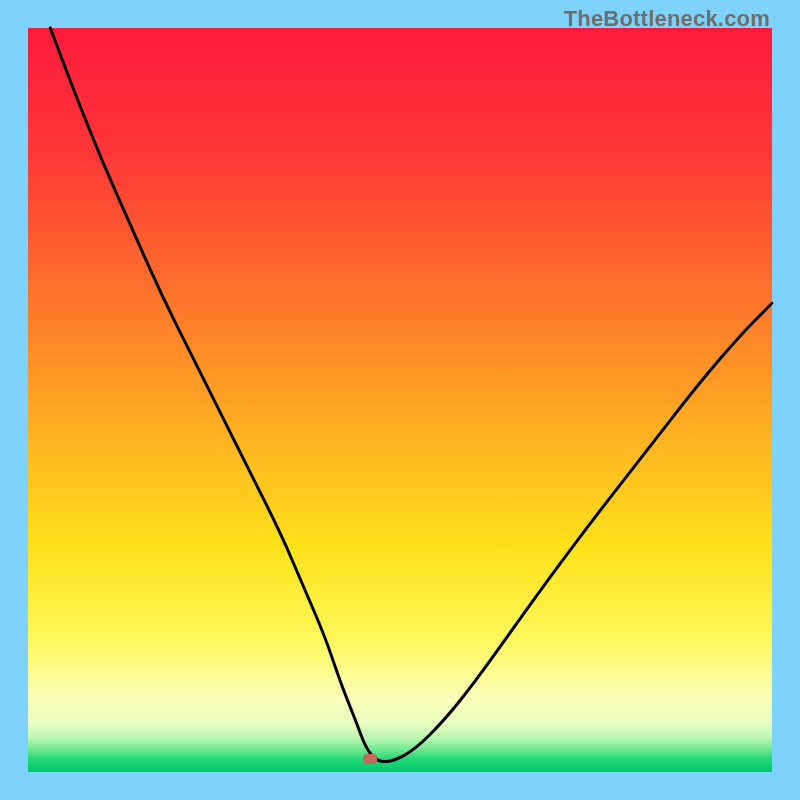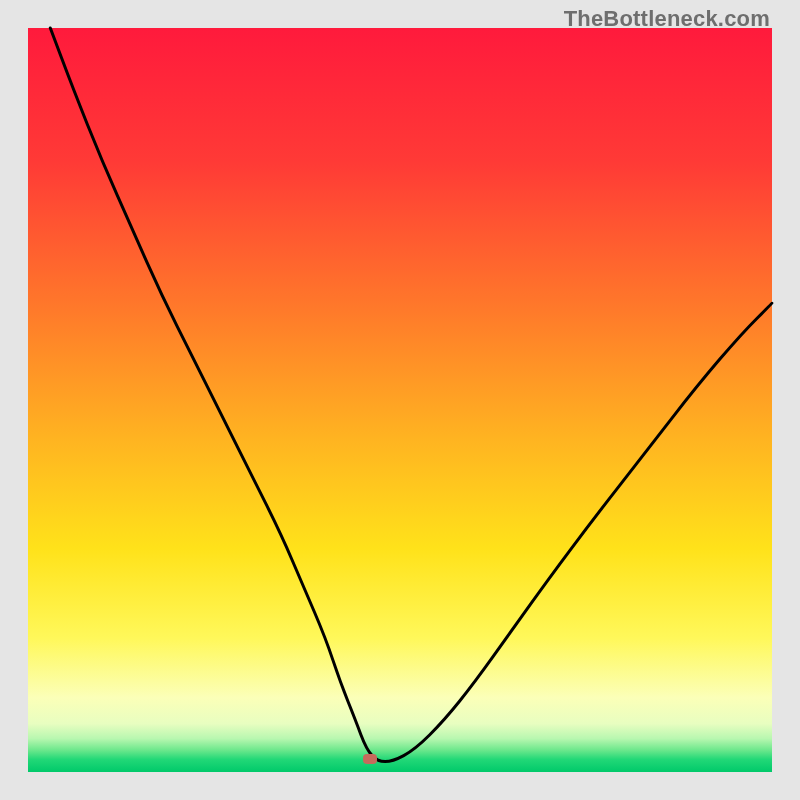--- a/index.html
+++ b/index.html
@@ -10,21 +10,21 @@
     background: #000;
     overflow: hidden;
     font-family: Arial, Helvetica, sans-serif;
   }
   .frame {
     position: absolute;
     left: 0;
     top: 0;
     width: 800px;
     height: 800px;
-    background: #e5e5e5;
+    background: #7dd3fc;
   }
   .plot-area {
     position: absolute;
     left: 28px;
     top: 28px;
     width: 744px;
     height: 744px;
     
   }
   .watermark {

